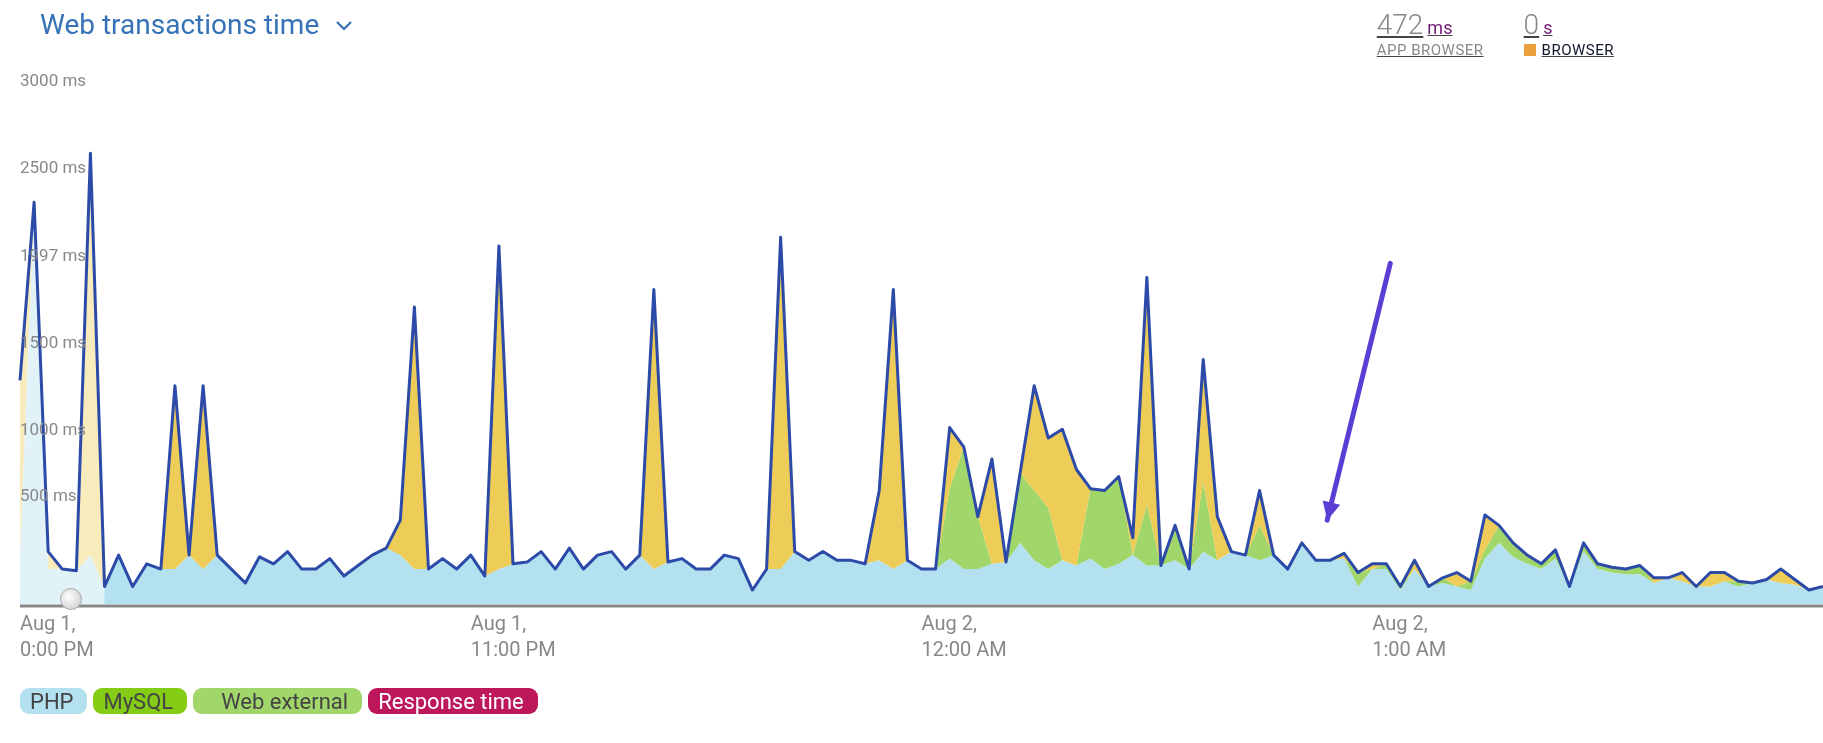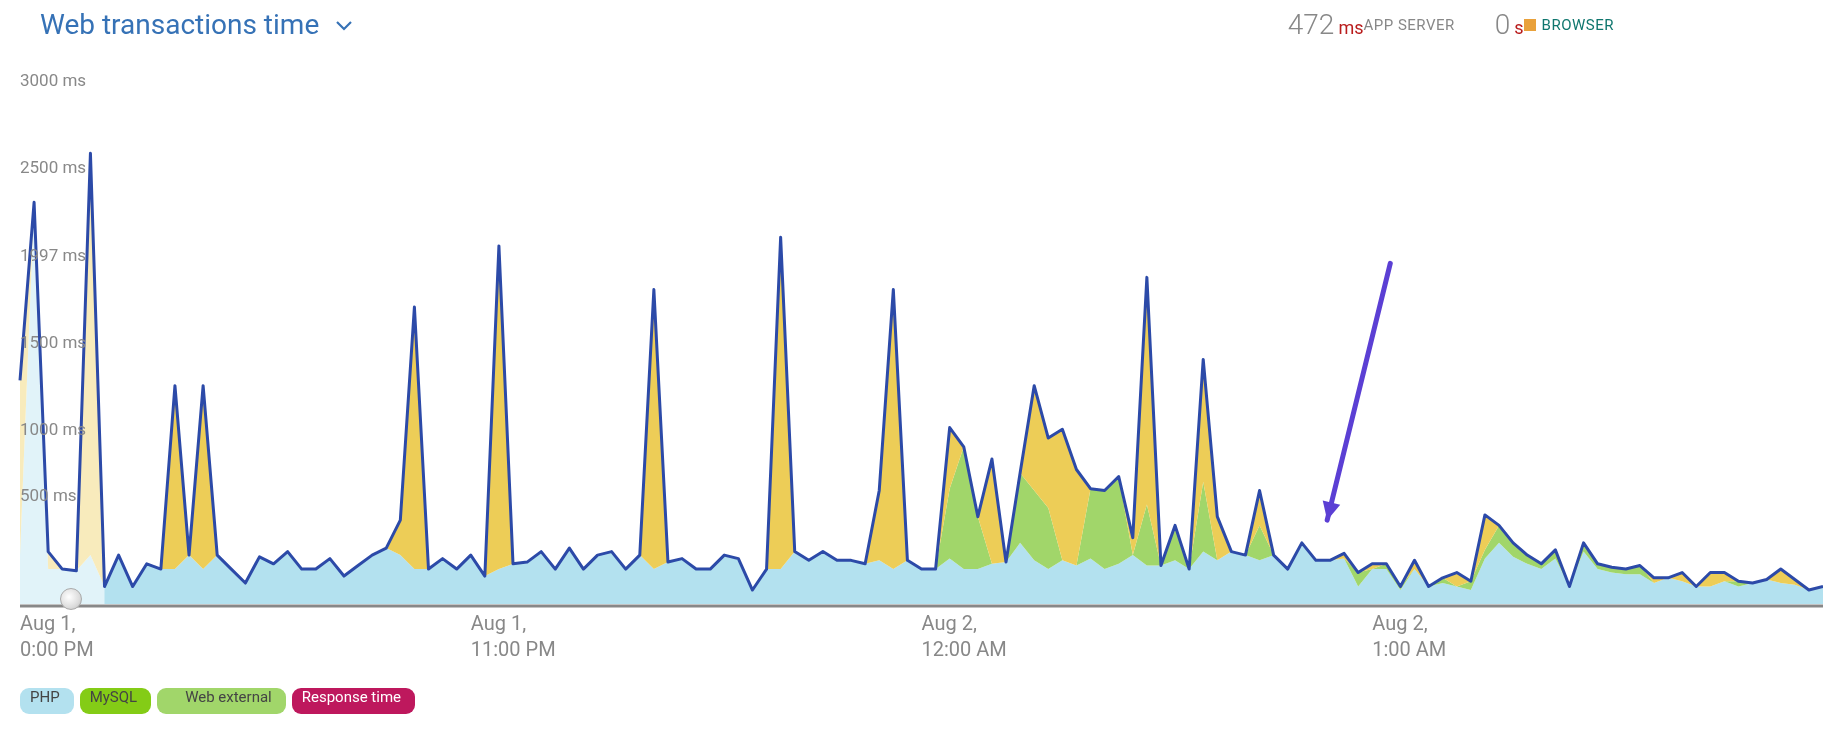--- a/index.html
+++ b/index.html
@@ -33,36 +33,37 @@
   }
   .title-group svg { stroke: #3672b6; }
   .metrics {
     display: flex;
     gap: 40px;
     align-items: flex-start;
     text-align: right;
   }
   .metric {
     display: flex;
-    flex-direction: row;
-    align-items: center;
+    flex-direction: column;
+    align-items: flex-start;
+    text-decoration: underline;
   }
   .metric-val {
     display: flex;
     align-items: baseline;
     gap: 4px;
   }
   .metric-num { font-size: 28px; color: #888; font-weight: 300;}
-  .metric-unit { font-size: 18px; color: #b91c1c; }
+  .metric-unit { font-size: 18px; color: #701a75; }
   .metric-label { font-size: 15px; color: #888; letter-spacing: 0.5px; display:flex; align-items:center; gap:6px;}
   .browser-swatch {
     width: 12px; height: 12px; background: #e9a13b;
     display:inline-block;
   }
-  .browser-label { color: #0f766e; }
+  .browser-label { color: #0f172a; }
 
   .chart-wrap {
     position: absolute;
     left: 0;
     top: 70px;
     width: 1823px;
     height: 550px;
   }
   .ytick {
     position: absolute;
@@ -84,25 +85,26 @@
   .legend {
     position: absolute;
     left: 20px;
     top: 688px;
     display: flex;
     gap: 6px;
     align-items: center;
   }
   .legend-item {
     display: flex;
+    align-items: center;
     height: 26px;
     border-radius: 9px;
     padding: 0 14px 0 10px;
     gap: 8px;
-    font-size: 15px;
+    font-size: 22px;
     color: #444;
   }
   .legend-item.php { background: #b3e1ef; }
   .legend-item.mysql { background: #84cc16; }
   .legend-item.web  { background: #a1d66a; padding-left: 28px; }
   .legend-item.resp { background: #be185d; color: #fff; }
 
   .slider-handle {
     width: 22px; height: 22px; border-radius: 50%;
     background: radial-gradient(circle at 40% 40%, #fff, #ddd 60%, #bbb);
@@ -128,21 +130,21 @@
       <svg width="18" height="12" viewBox="0 0 18 12" fill="none" stroke-width="2.2">
           <polyline points="2,3 9,10 16,3"></polyline>
         </svg>
     </div>
     <div class="metrics">
       <div class="metric">
         <div class="metric-val">
           <span class="metric-num">472</span>
           <span class="metric-unit">ms</span>
         </div>
-        <div class="metric-label">APP SERVER</div>
+        <div class="metric-label">APP BROWSER</div>
       </div>
       <div class="metric">
         <div class="metric-val">
           <span class="metric-num">0</span>
           <span class="metric-unit">s</span>
         </div>
         <div class="metric-label">
           <span class="browser-swatch"></span>
           <span class="browser-label">BROWSER</span>
         </div>

